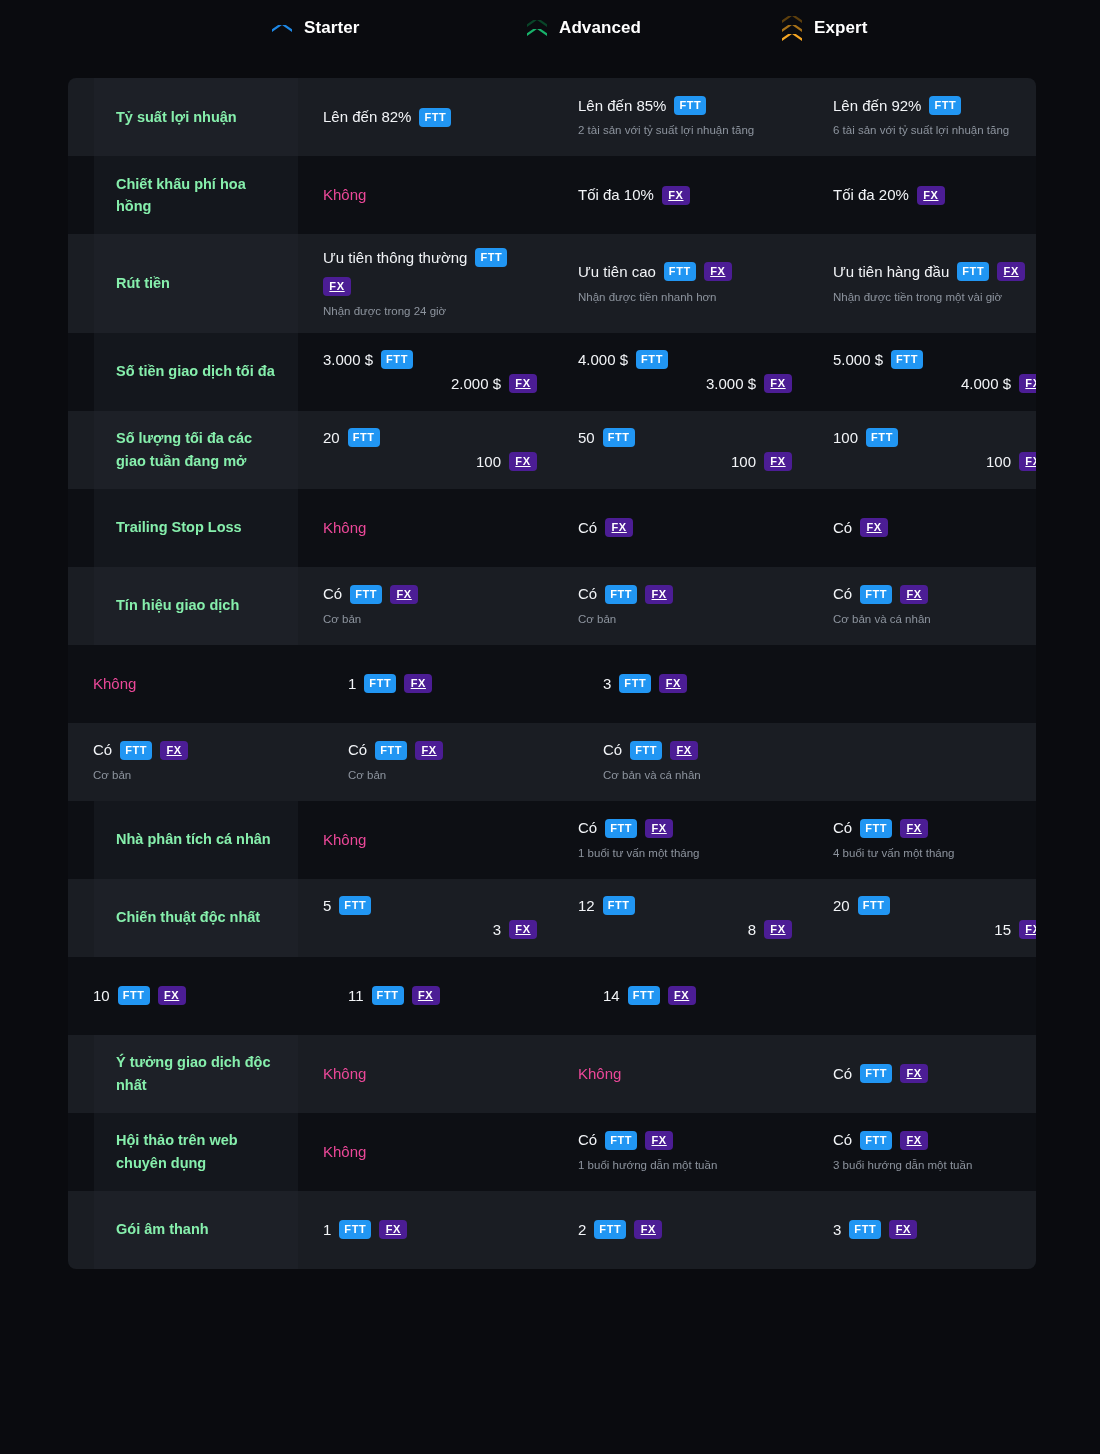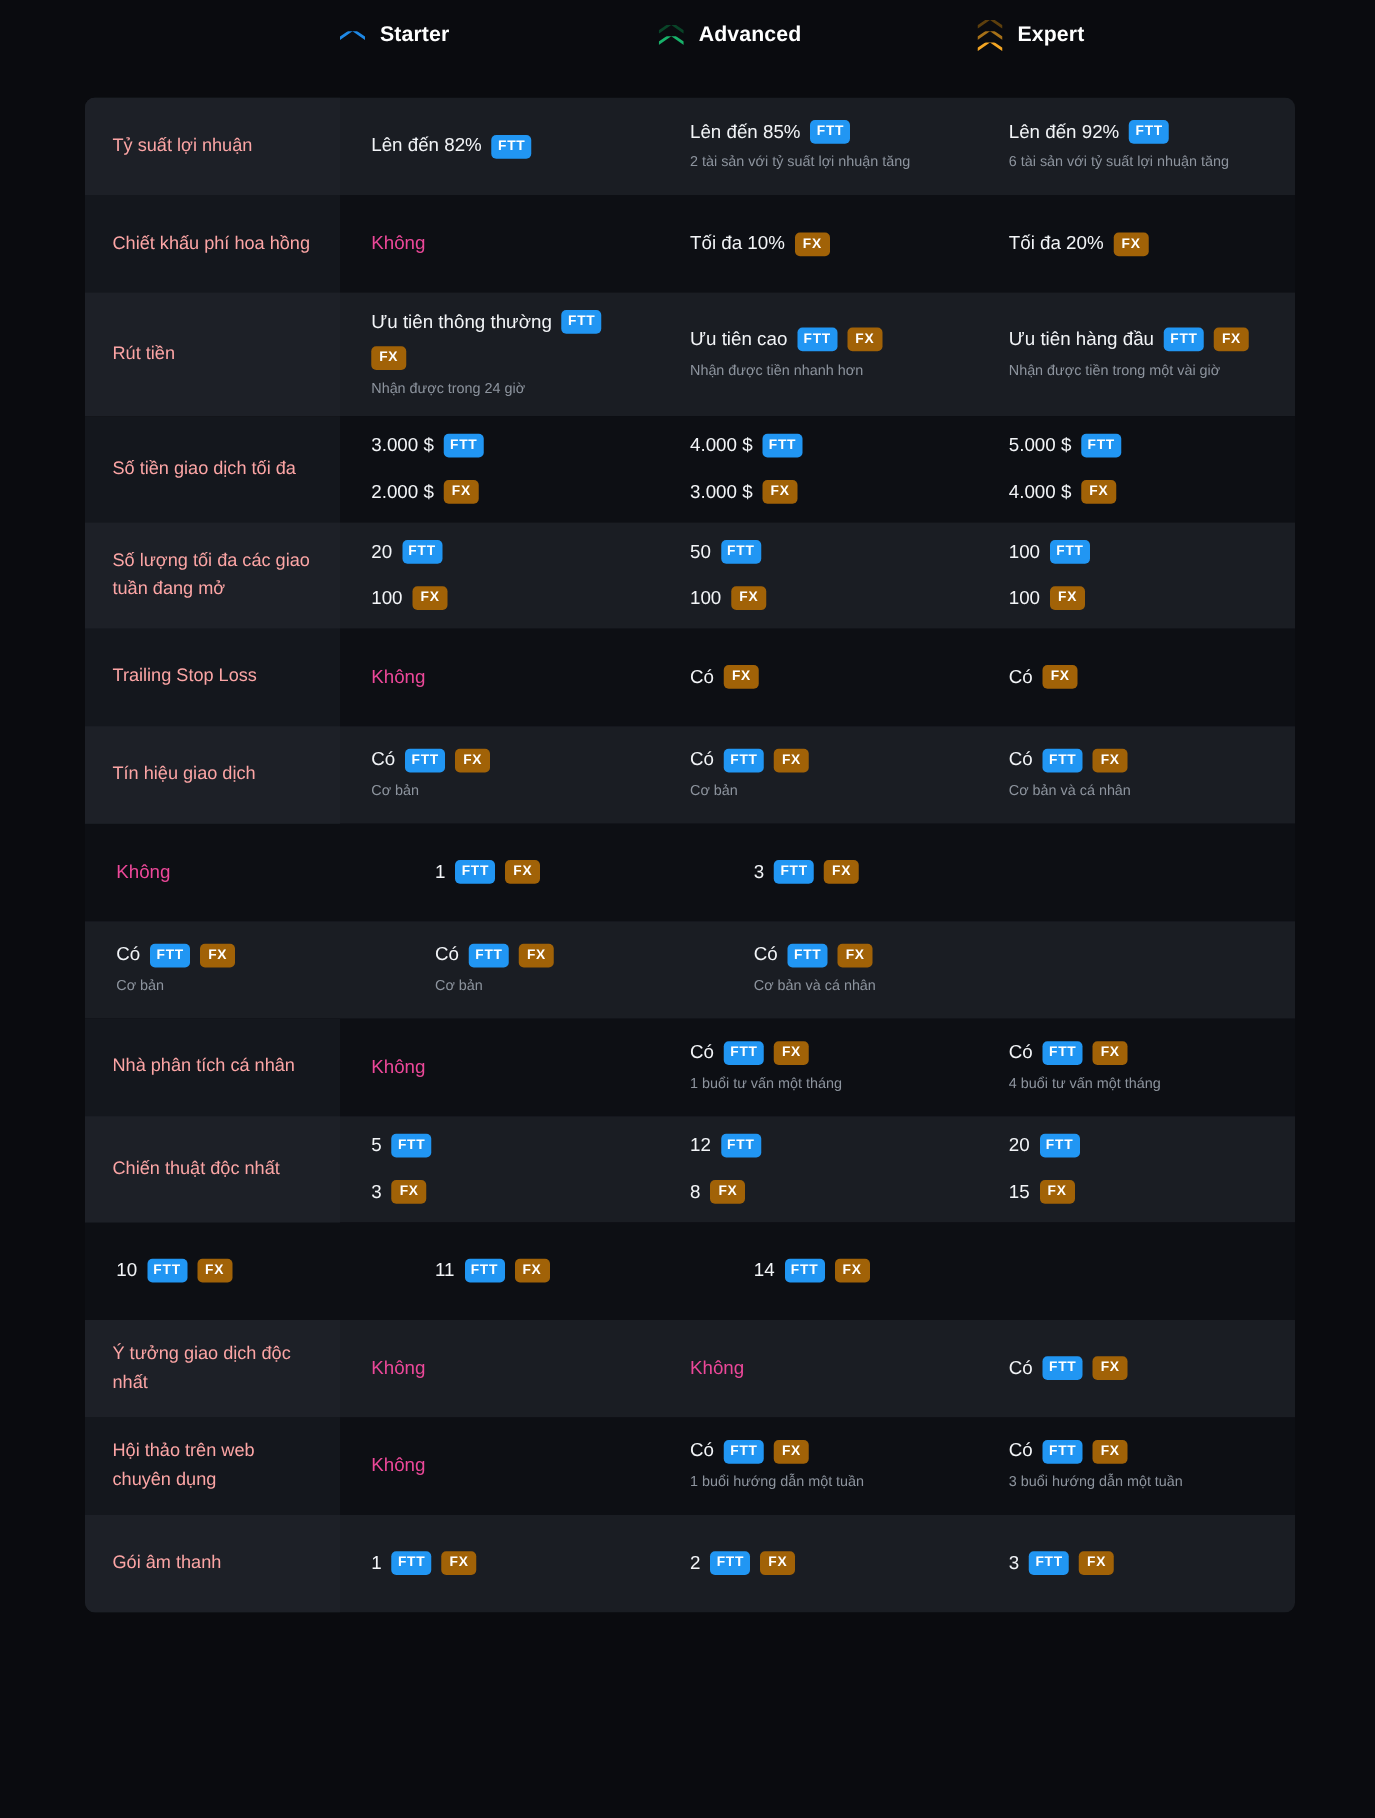--- a/index.html
+++ b/index.html
@@ -64,45 +64,46 @@
   .row.odd  { background: #1a1d23; }
   .row.even { background: #0d0f14; }
 
   .cell-label {
     width: 204px;
     flex: 0 0 204px;
     display: flex;
     align-items: center;
     padding: 14px 20px 14px 22px;
     font-size: 14.5px;
-    font-weight: normal;
+    font-weight: bold;
     line-height: 1.55;
-    color: #fca5a5;
+    color: #86efac;
     background: rgba(255,255,255,0.018);
+    margin-left: 26px;
   }
   .row.odd .cell-label  { background: #1d2027; }
   .row.even .cell-label { background: #14171d; }
 
   .cell {
     width: 255px;
     flex: 0 0 255px;
     display: flex;
     flex-direction: column;
     justify-content: center;
     padding: 14px 16px 14px 25px;
   }
 
   .val-line {
     display: flex;
     align-items: center;
     flex-wrap: wrap;
     gap: 8px;
     row-gap: 9px;
   }
-  .val-line + .val-line { margin-top: 18px; }
+  .val-line + .val-line { margin-top: 4px; justify-content: flex-end; }
 
   .val {
     font-size: 15px;
     color: #f2f4f7;
     line-height: 1.3;
     white-space: nowrap;
   }
   .val.muted { color: #ec4899; }
 
   .note {
@@ -121,21 +122,21 @@
     padding: 0 5px;
     border-radius: 4px;
     font-size: 11px;
     font-weight: bold;
     letter-spacing: .6px;
     color: #ffffff;
     line-height: 1;
     flex: 0 0 auto;
   }
   .badge.ftt { background: #2196f3; }
-  .badge.fx  { background: #a16207; }
+  .badge.fx  { background: #4c1d95; text-decoration: underline; }
 </style>
 </head>
 <body>
 
 <div class="page">
 
   <div class="thead">
     <div class="th-spacer"></div>
     <div id="header-cols" style="display:flex;">
         <div class="th-col">

